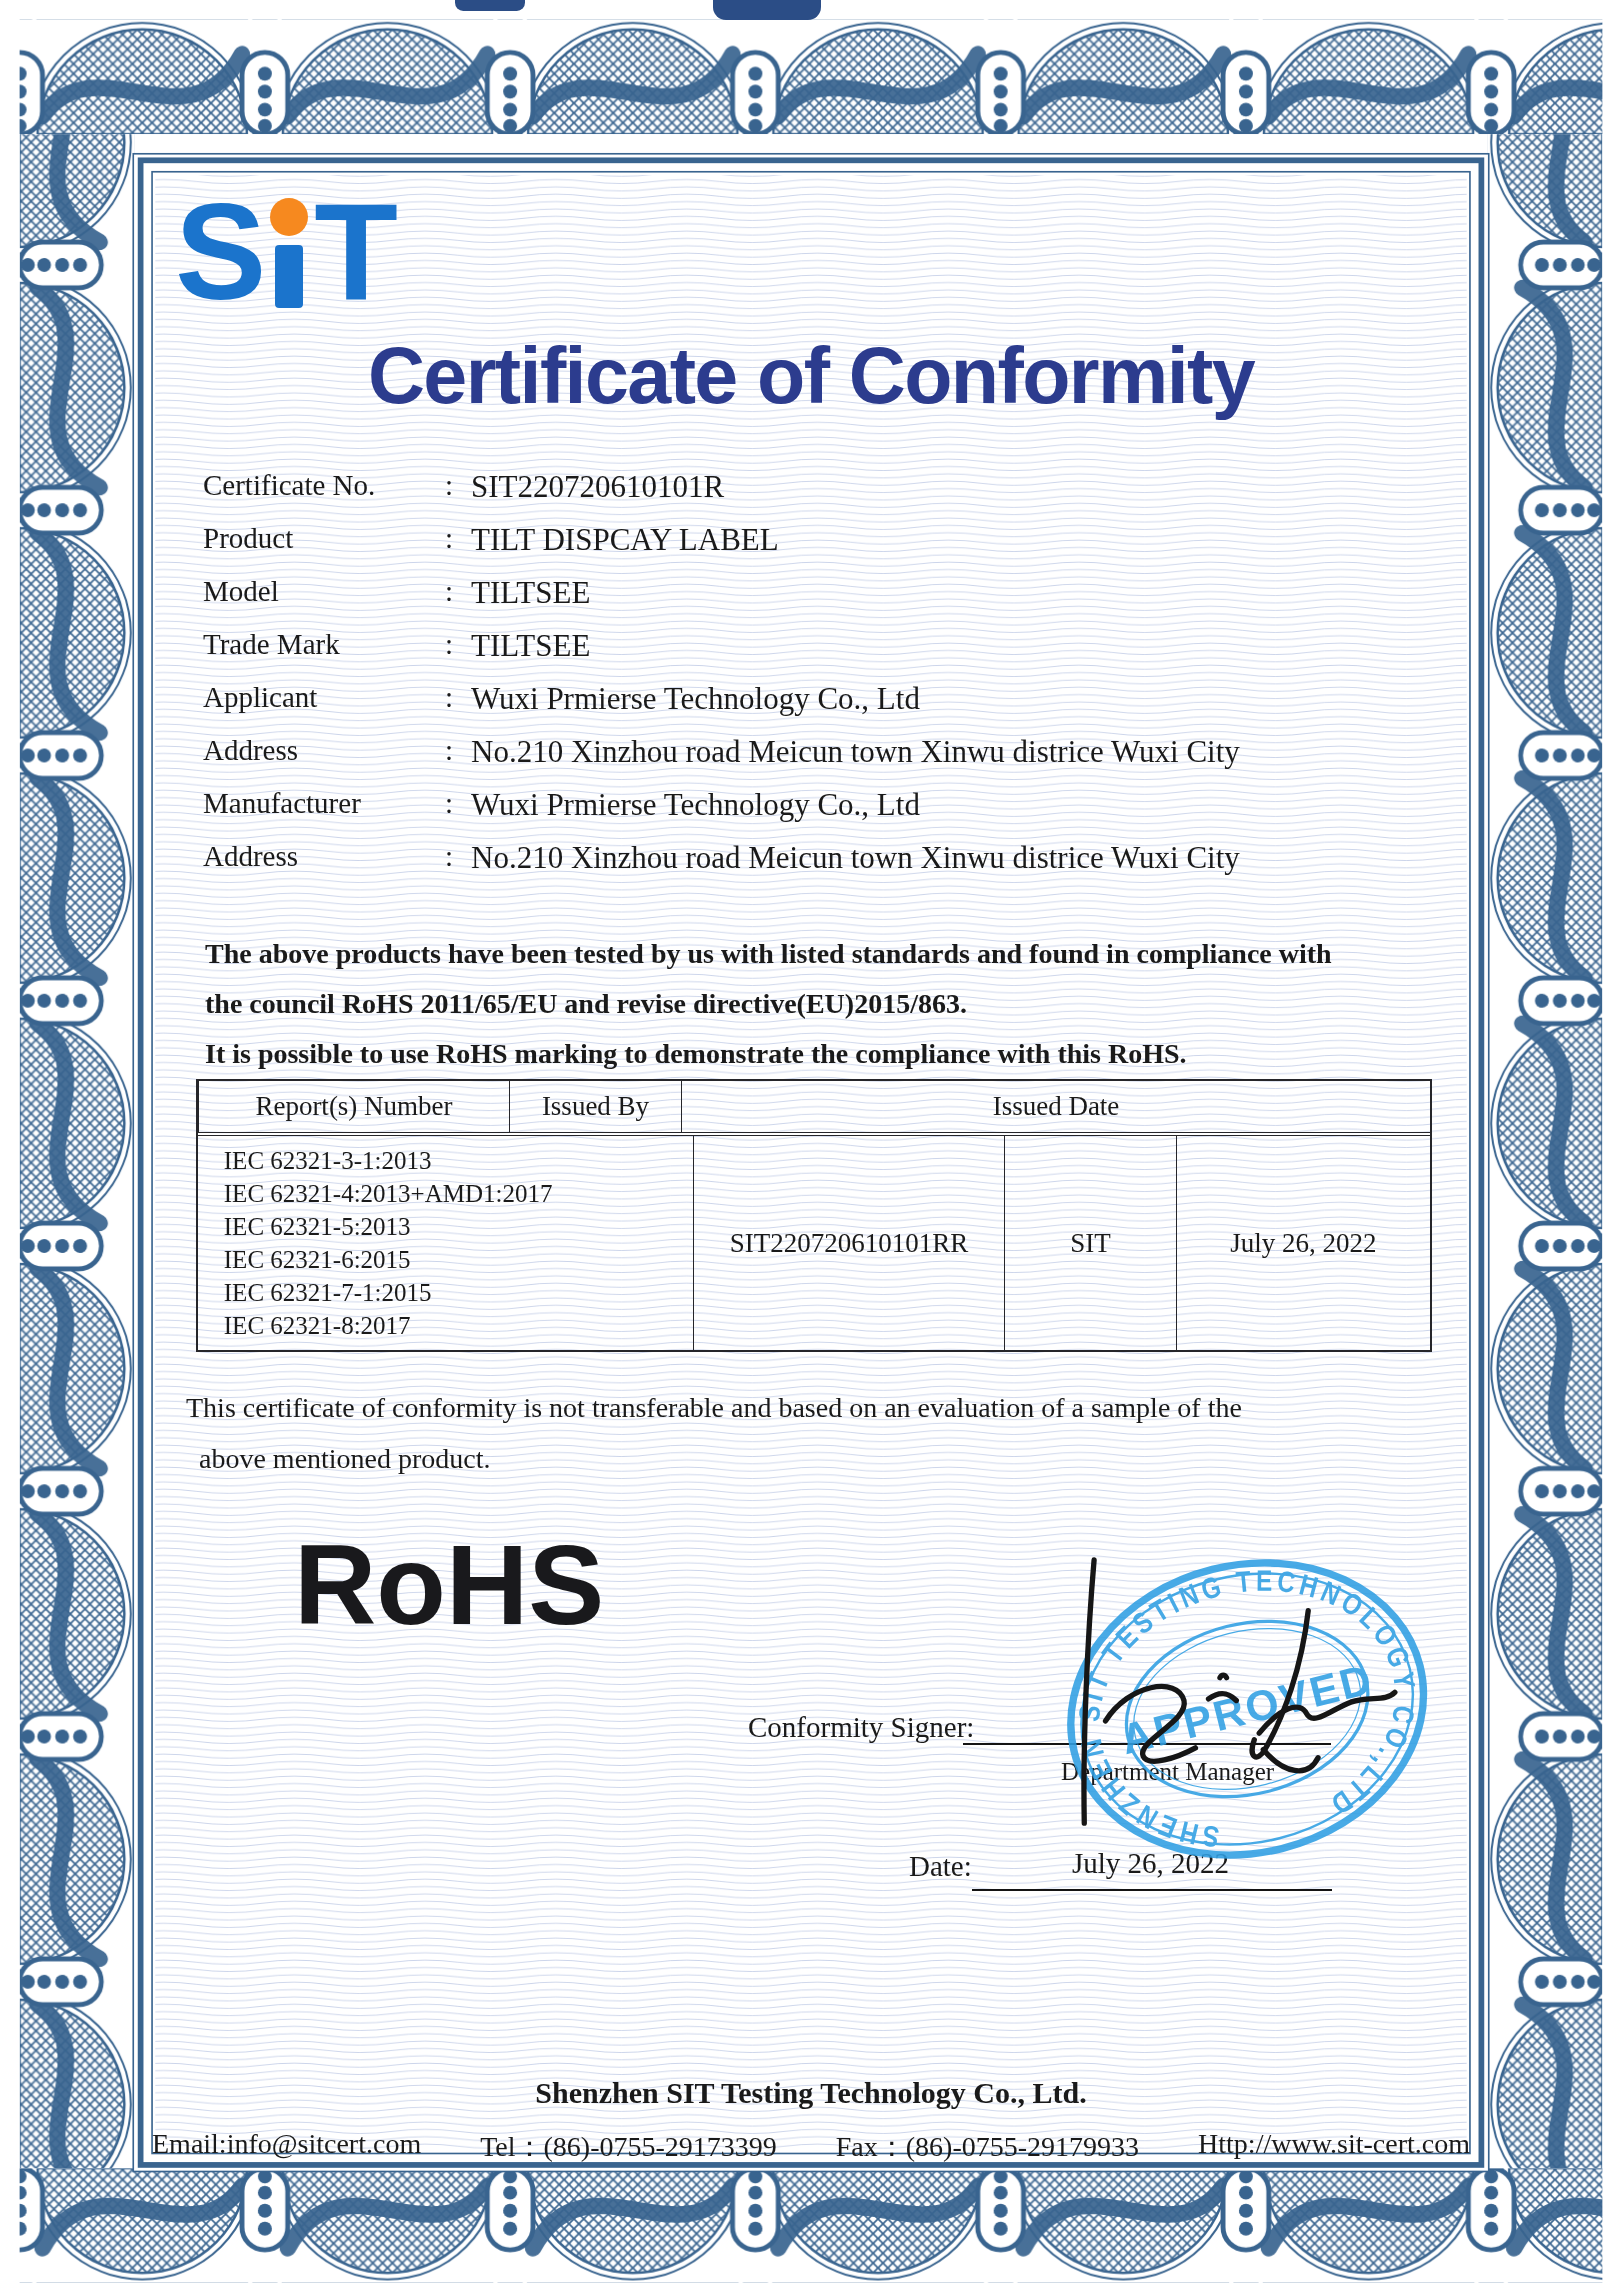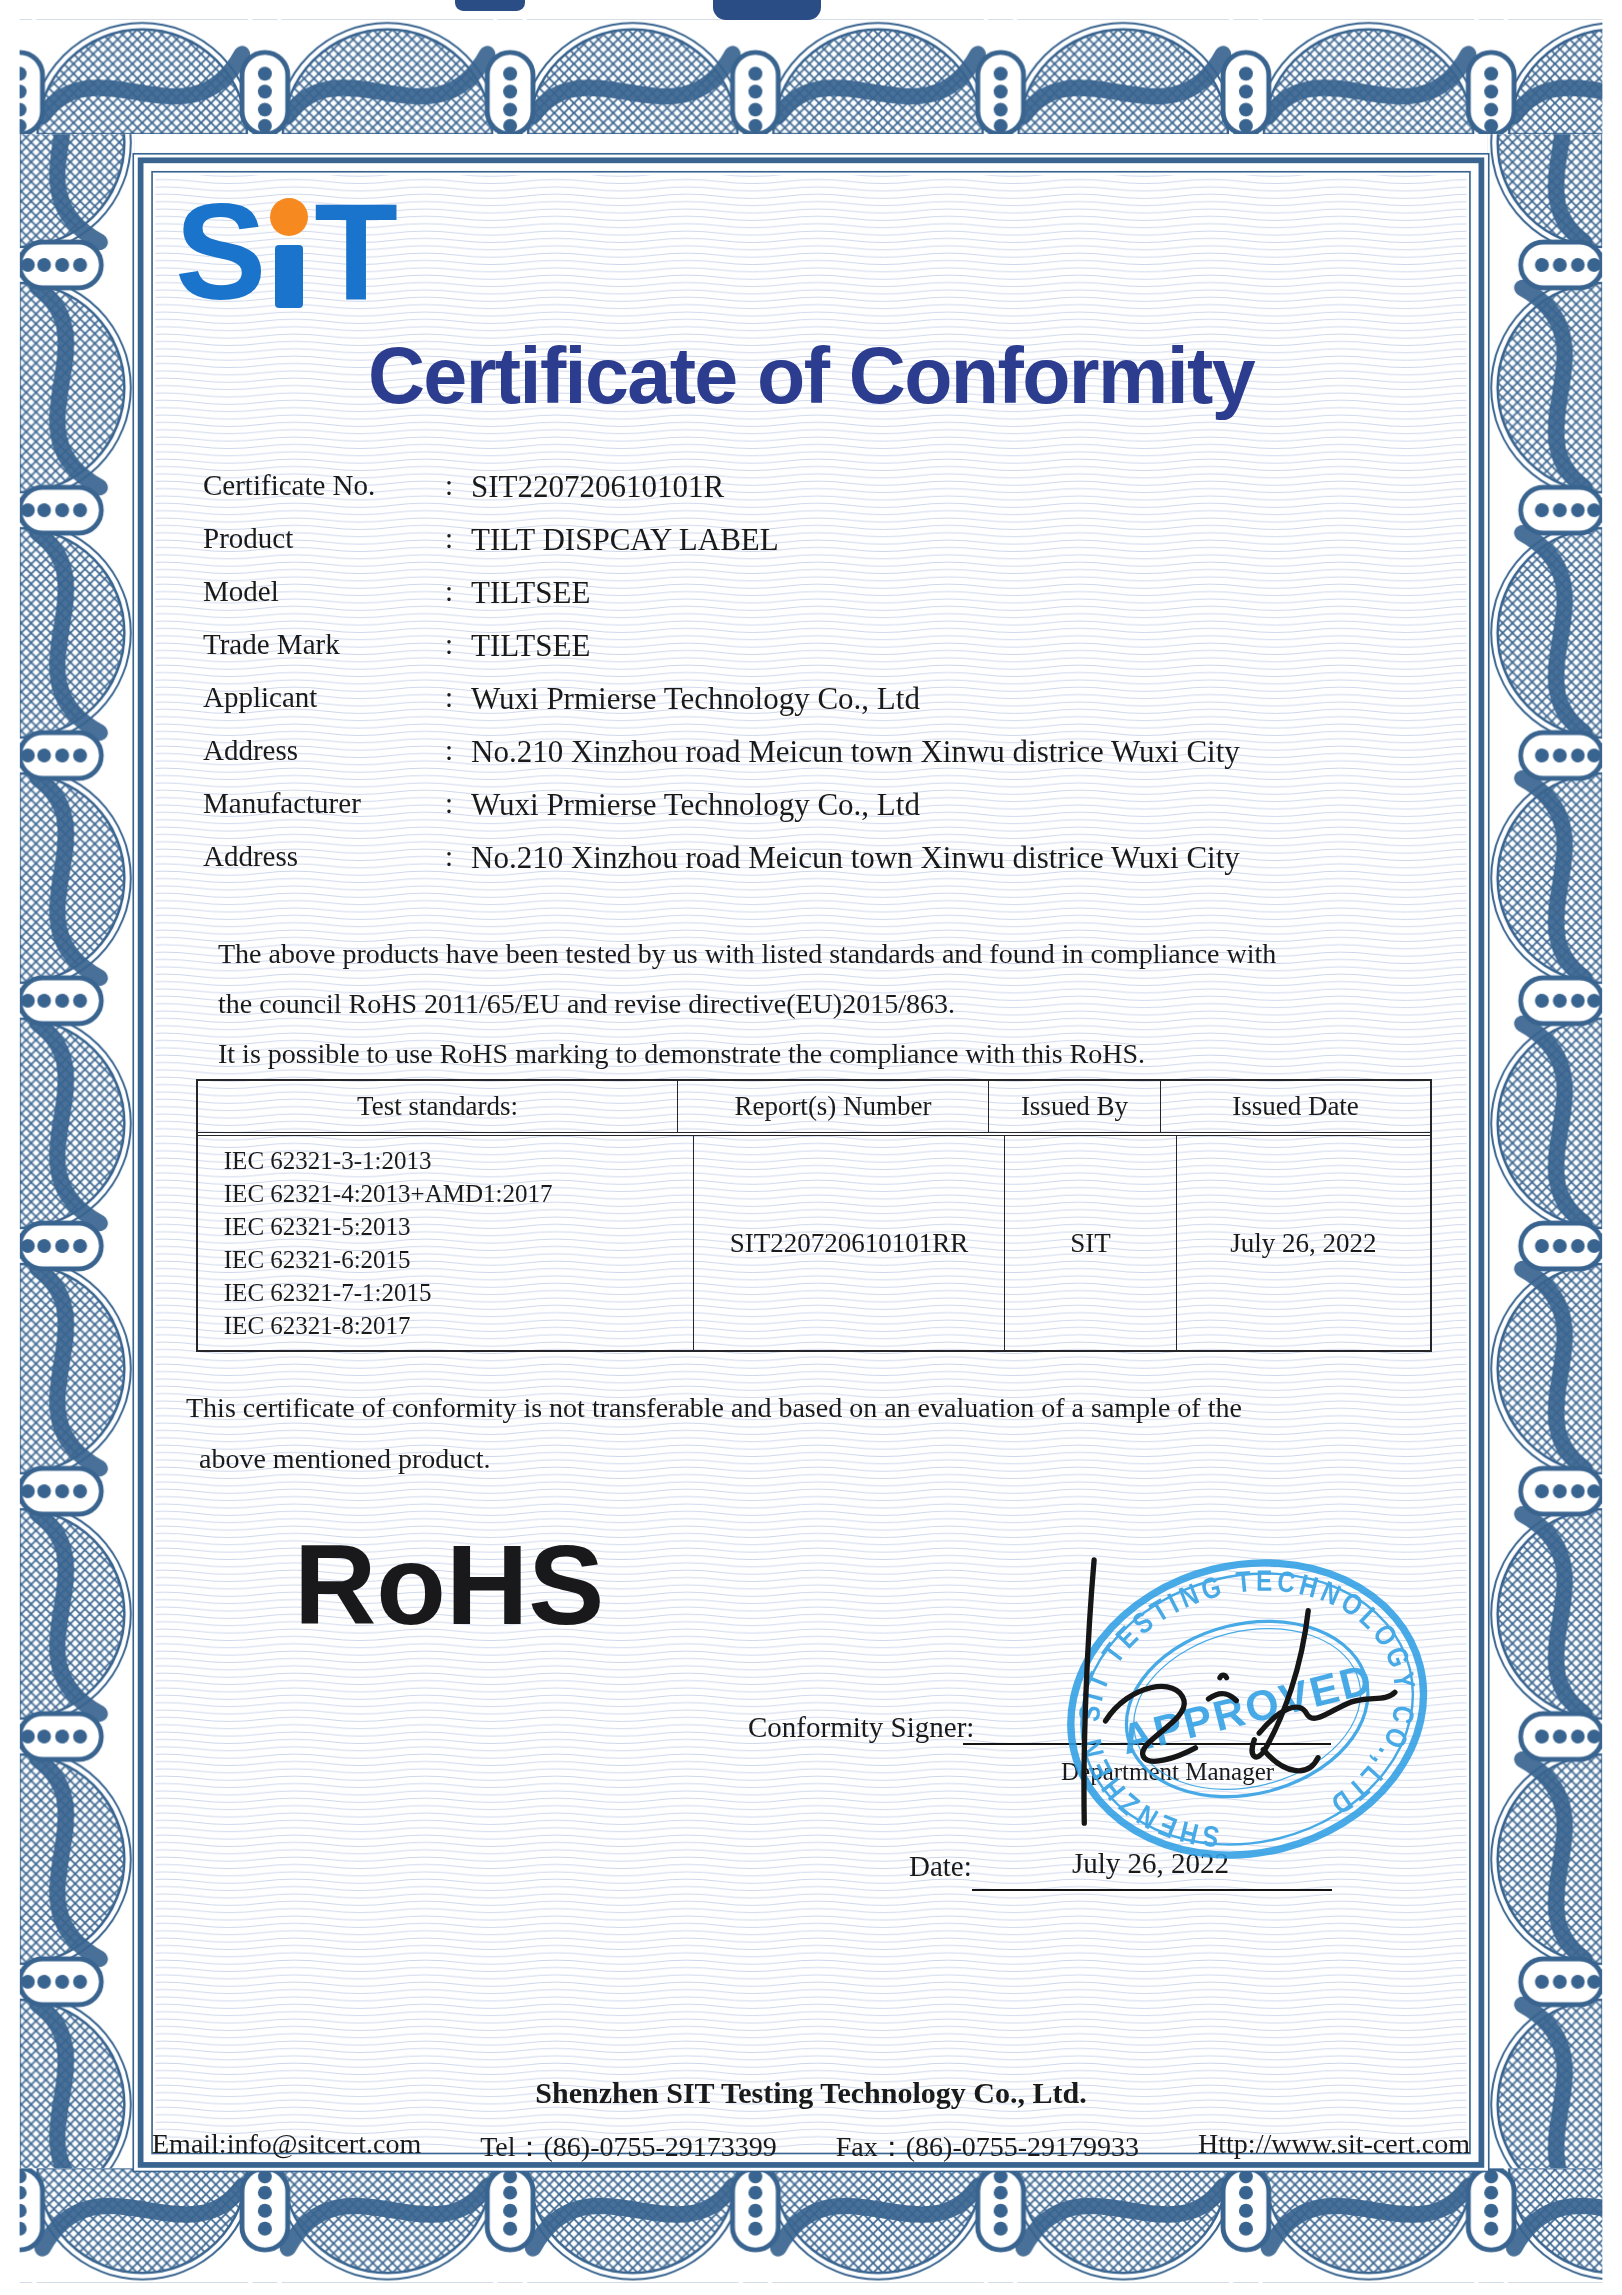--- a/index.html
+++ b/index.html
@@ -18,21 +18,21 @@
   .title{left:0;right:0;top:330px;text-align:center;font-family:"Liberation Sans",sans-serif;
          font-weight:bold;font-size:79px;color:#2c3c8e;letter-spacing:-1.6px;}
 
   
   .fields{left:203px;top:469px;width:1186px;}
   .frow{display:flex;height:53px;align-items:flex-start;}
   .flabel{width:242px;font-size:29px;}
   .fcolon{width:26px;font-size:29px;}
   .fvalue{font-size:31px;}
 
-  .intro{left:218px;top:929px;width:1161px;font-size:28px;line-height:50px;}
+  .intro{left:205px;top:929px;width:1161px;font-size:28px;line-height:50px;font-weight:bold;}
 
   
   .tbl{left:196px;top:1079px;width:1236px;border:2.5px solid #26262a;box-sizing:border-box;font-size:27px;}
   .thead{display:flex;border-bottom:4.9px double #26262a;}
   .tbody{display:flex;margin-left:16px;}
   .c1{width:479px;box-sizing:border-box;}
   .c2{width:311px;box-sizing:border-box;border-left:1.6px solid #26262a;}
   .c3{width:172px;box-sizing:border-box;border-left:1.6px solid #26262a;text-align:right;}
   .c4{flex:1;box-sizing:border-box;border-left:1.6px solid #26262a;}
   .hcell{display:flex;align-items:center;justify-content:center;height:51px;}
@@ -175,21 +175,20 @@
   </div>
 
   <div class="layer intro">
     <div>The above products have been tested by us with listed standards and found in compliance with</div>
     <div>the council RoHS 2011/65/EU and revise directive(EU)2015/863.</div>
     <div>It is possible to use RoHS marking to demonstrate the compliance with this RoHS.</div>
   </div>
 
   <div class="layer tbl">
     <div class="thead">
-      <div class="c1 hcell">Test standards:</div>
       <div class="c2 hcell">Report(s) Number</div>
       <div class="c3 hcell">Issued By</div>
       <div class="c4 hcell">Issued Date</div>
     </div>
     <div class="tbody">
       <div class="c1 stdlist">
         <div>IEC 62321-3-1:2013</div>
         <div>IEC 62321-4:2013+AMD1:2017</div>
         <div>IEC 62321-5:2013</div>
         <div>IEC 62321-6:2015</div>

